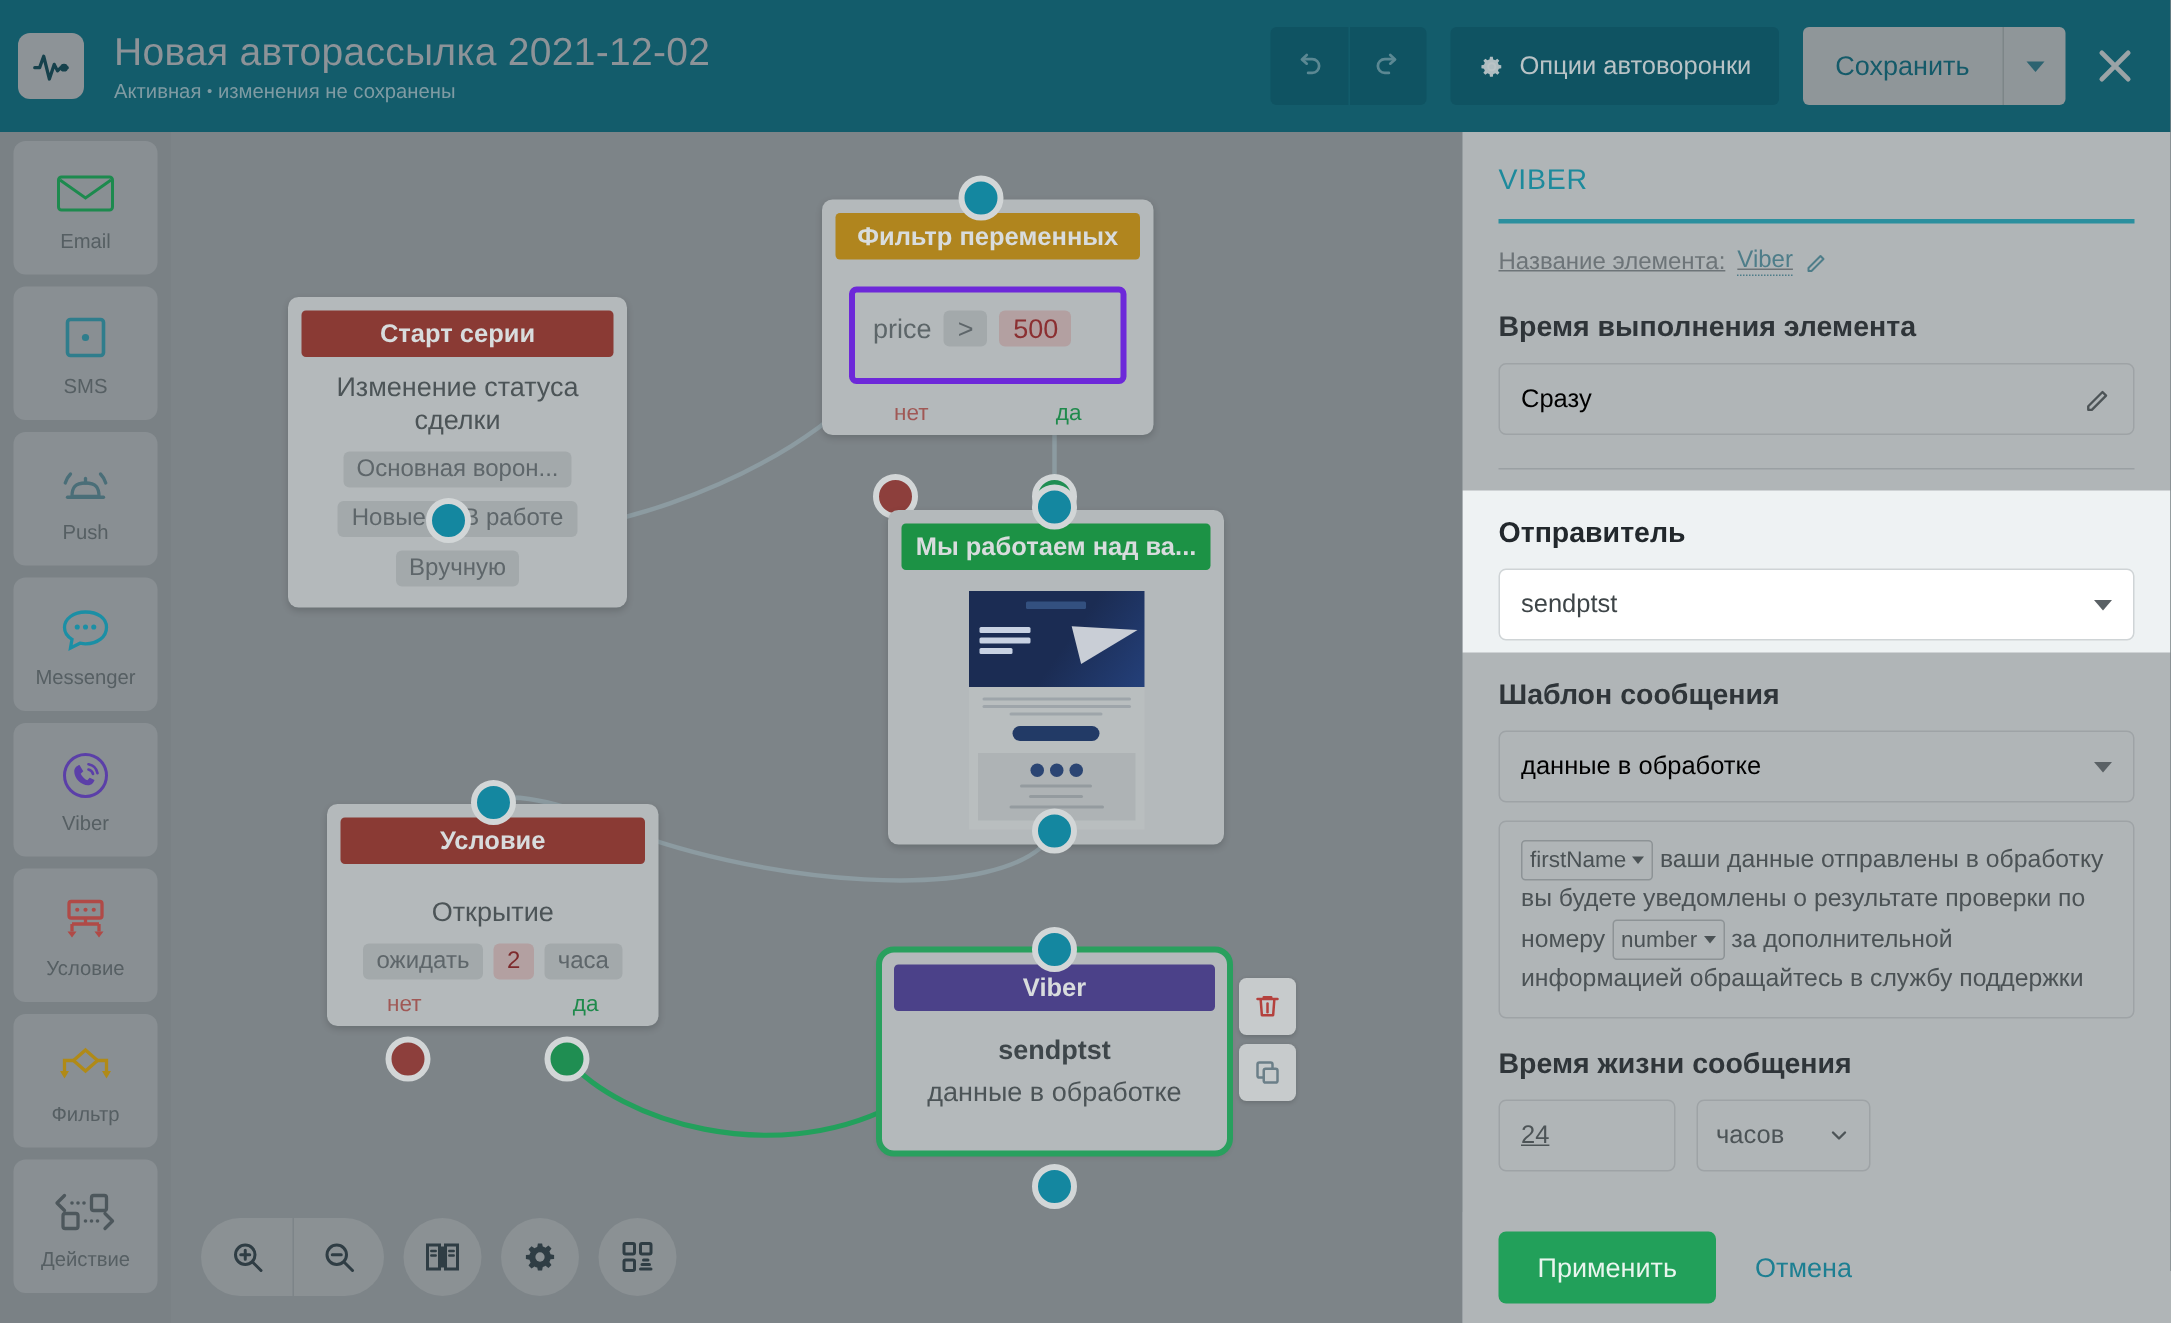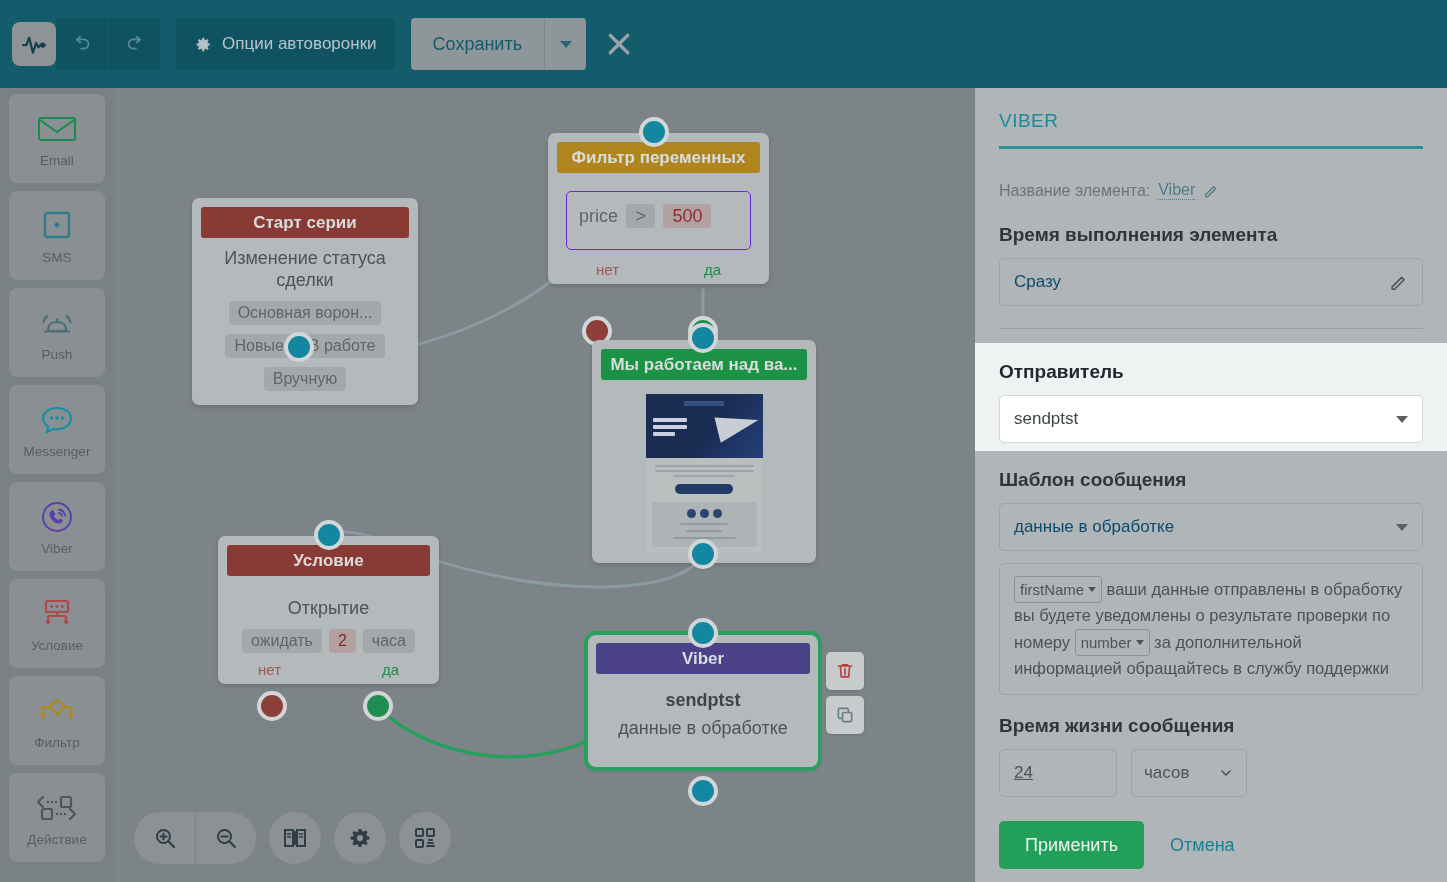--- a/index.html
+++ b/index.html
@@ -113,21 +113,21 @@
   .port {
     position: absolute; width: 22px; height: 22px; border-radius: 50%;
     border: 4px solid #d2d6d7; box-sizing: content-box;
     transform: translate(-50%, -50%); cursor: pointer;
   }
   .port-in { background: #1487a0; }
   .port-red { background: #8d3f3c; }
   .port-green { background: #1f8e52; }
 
   .cond-box {
-    margin: 8px 6px 0 6px; border: 1px solid #6d28d9; border-radius: 5px;
+    margin: 8px 6px 0 6px; border: 4px solid #6d28d9; border-radius: 5px;
     padding: 14px 12px 22px 12px; text-align: left;
   }
   .cond-var { font-size: 18px; color: #5d6669; }
   .cond-op { background: #a3a9ab; border-radius: 4px; padding: 2px 9px; font-size: 18px; color: #5e666a; margin: 0 4px; }
   .cond-val { background: #b3a0a1; border-radius: 4px; padding: 2px 9px; font-size: 18px; color: #8b2f31; }
 
   
   .mail-prev { width: 117px; margin: 6px auto 0 auto; background: #b9bebf; padding: 0 0 6px 0; }
   .mail-hero {
     height: 64px; background: linear-gradient(125deg,#1b2c53 0%,#1b2c53 55%,#24407a 100%);
@@ -170,27 +170,27 @@
   }
 
   
   .panel {
     position: absolute; right: 0; top: 88px; width: 472px; height: 794px;
     background: #b0b5b7; overflow: hidden;
   }
   .panel-scroll { position: absolute; inset: 0; padding: 22px 24px 0 24px; }
   .panel-title { font-size: 19px; color: #1d8a9c; letter-spacing: .5px; }
   .panel-rule { height: 3px; background: #2b8f9e; margin-top: 14px; }
-  .elem-name-row { margin-top: 32px; font-size: 16px; color: #6d7478; display: flex; align-items: center; gap: 8px; }
+  .elem-name-row { margin-top: 16px; font-size: 16px; color: #6d7478; display: flex; align-items: center; gap: 8px; text-decoration: underline; }
   .elem-name-val { color: #4e7d89; border-bottom: 1px dotted #4e7d89; cursor: pointer; }
   .sect-label { font-size: 19px; font-weight: bold; color: #2f3539; margin-top: 24px; }
   .field {
     margin-top: 12px; height: 48px; border-radius: 5px; border: 1px solid #9ea3a6;
     background: transparent; display: flex; align-items: center; padding: 0 14px;
-    font-size: 17px; color: #0c4a6e; justify-content: space-between; cursor: pointer;
+    font-size: 17px; color: #000000; justify-content: space-between; cursor: pointer;
   }
   .divider { height: 1px; background: #9aa0a3; margin-top: 22px; }
 
   .highlight-card {
     margin: 14px -24px 0 -24px; padding: 18px 24px 8px 24px;
     background: #eef2f3;
   }
   .hl-label { font-size: 19px; font-weight: bold; color: #22282c; }
   .hl-select {
     margin-top: 12px; height: 48px; border-radius: 5px; border: 1px solid #cfd4d6;
@@ -229,20 +229,28 @@
 <body>
 
 <div id="app">
 
   <div class="header">
     <div class="logo-box">
       <svg width="26" height="26" viewBox="0 0 24 24">
         <path d="M2 13h3l2.5-7 3.5 14 3-9 2 4 2-2h4" fill="none" stroke="#16414c" stroke-width="2" stroke-linecap="round" stroke-linejoin="round"></path>
         <circle cx="20" cy="13" r="2.4" fill="#16414c"></circle>
       </svg>
+    </div>
+    <div class="title-wrap">
+      <div class="app-title">Новая авторассылка 2021-12-02</div>
+      <div class="app-sub">
+        <span>Активная</span>
+        <span class="dot">•</span>
+        <span>изменения не сохранены</span>
+      </div>
     </div>
 
     <div class="hdr-actions">
       <div class="icon-btn">
         <svg width="22" height="22" viewBox="0 0 24 24">
           <path d="M8 7H14a5 5 0 0 1 0 10h-3" fill="none" stroke="currentColor" stroke-width="2" stroke-linecap="round"></path>
           <path d="M10 4L6.5 7.2 10 10.3" fill="none" stroke="currentColor" stroke-width="2" stroke-linecap="round" stroke-linejoin="round"></path>
         </svg>
       </div>
       <div class="icon-btn">

